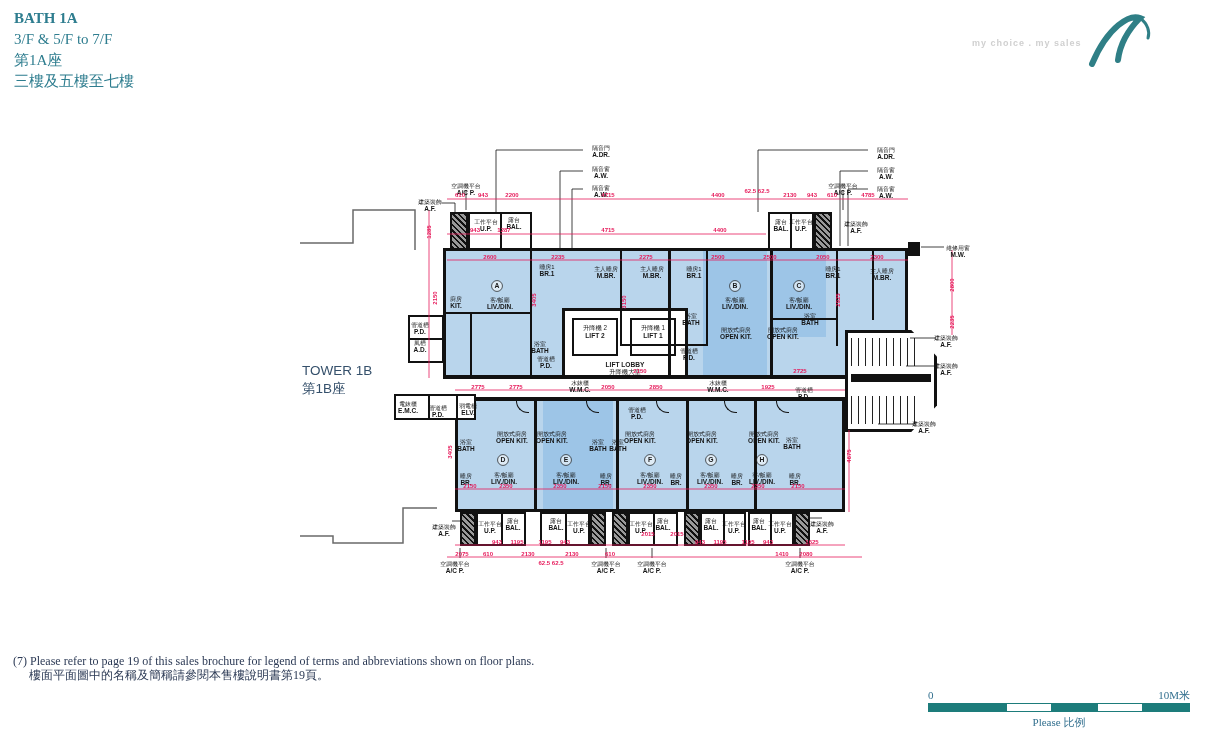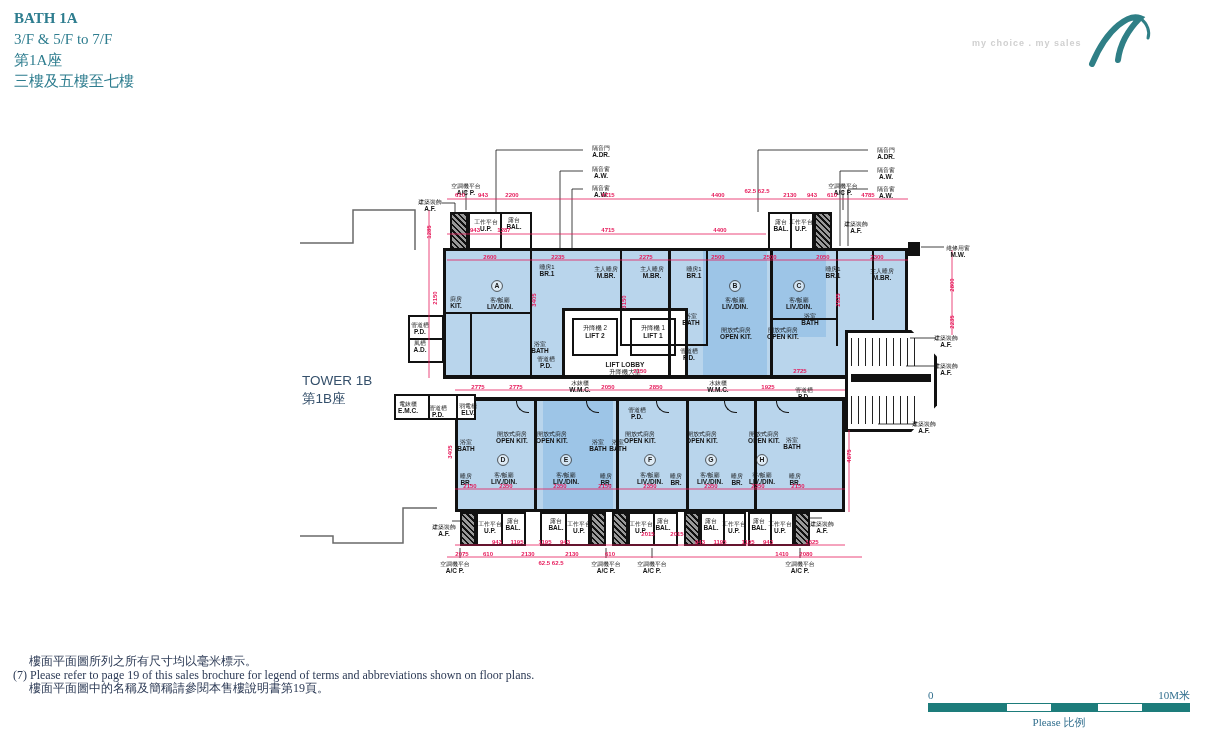--- a/index.html
+++ b/index.html
@@ -11,21 +11,21 @@
   .title .b{font-weight:700}
   
   .logo{position:absolute;left:950px;top:14px;width:250px;height:106px}
   .logo .tag{position:absolute;left:22px;top:24px;font-size:9px;font-weight:700;
              color:#d0d0d0;letter-spacing:1px;white-space:nowrap}
   .logo .brand{position:absolute;left:12px;top:20px;font-size:66px;font-weight:700;
                letter-spacing:-4px;color:#fff;-webkit-text-stroke:2px #d9d9d9;
                text-shadow:0 0 1px #e3e3e3,1px 1px 0 #dedede,-1px -1px 0 #e8e8e8}
   .logo svg{position:absolute;left:128px;top:-6px}
   
-  .t1b{position:absolute;left:302px;top:372px;color:#35506b;font-size:13.5px;line-height:18px}
+  .t1b{position:absolute;left:302px;top:362px;color:#35506b;font-size:13.5px;line-height:18px}
   
   .blk{position:absolute;box-sizing:border-box}
   .slab{background:var(--blue,#b9d5ec);border:3px solid #111}
   .dk{background:var(--blue2,#9dc5e7)}
   .white{background:#fff;border:2.5px solid #111}
   .corr{background:#fff;border-top:3px solid #111;border-bottom:3px solid #111}
   .hatch{border:2px solid #111;
          background:repeating-linear-gradient(45deg,#111 0 1.5px,#999 1.5px 4px)}
   .pw{background:#111}
   .nub{background:#111}
@@ -599,21 +599,20 @@
       <div class="dim v" style="left: 450px; top: 452px;">3405</div>
       <div class="dim v" style="left: 952px; top: 285px;">2800</div>
       <div class="dim v" style="left: 952px; top: 322px;">2235</div>
       <div class="dim v" style="left: 849px; top: 456px;">4675</div>
       <div class="dim v" style="left: 534px; top: 300px;">3405</div>
       <div class="dim v" style="left: 624px; top: 302px;">3150</div>
       <div class="dim v" style="left: 838px; top: 300px;">2925</div>
     </div>
 
   <div class="notes">
-    <div class="zh">樓面平面圖所列之所有尺寸均以毫米標示。</div>
     <div>(7) Please refer to page 19 of this sales brochure for legend of terms and abbreviations shown on floor plans.</div>
     <div class="zh">樓面平面圖中的名稱及簡稱請參閱本售樓說明書第19頁。</div>
   </div>
 
   <div class="scalebar">
     <div class="ends">
       <span>0</span>
       <span>10M米</span>
     </div>
     <div class="bar">

